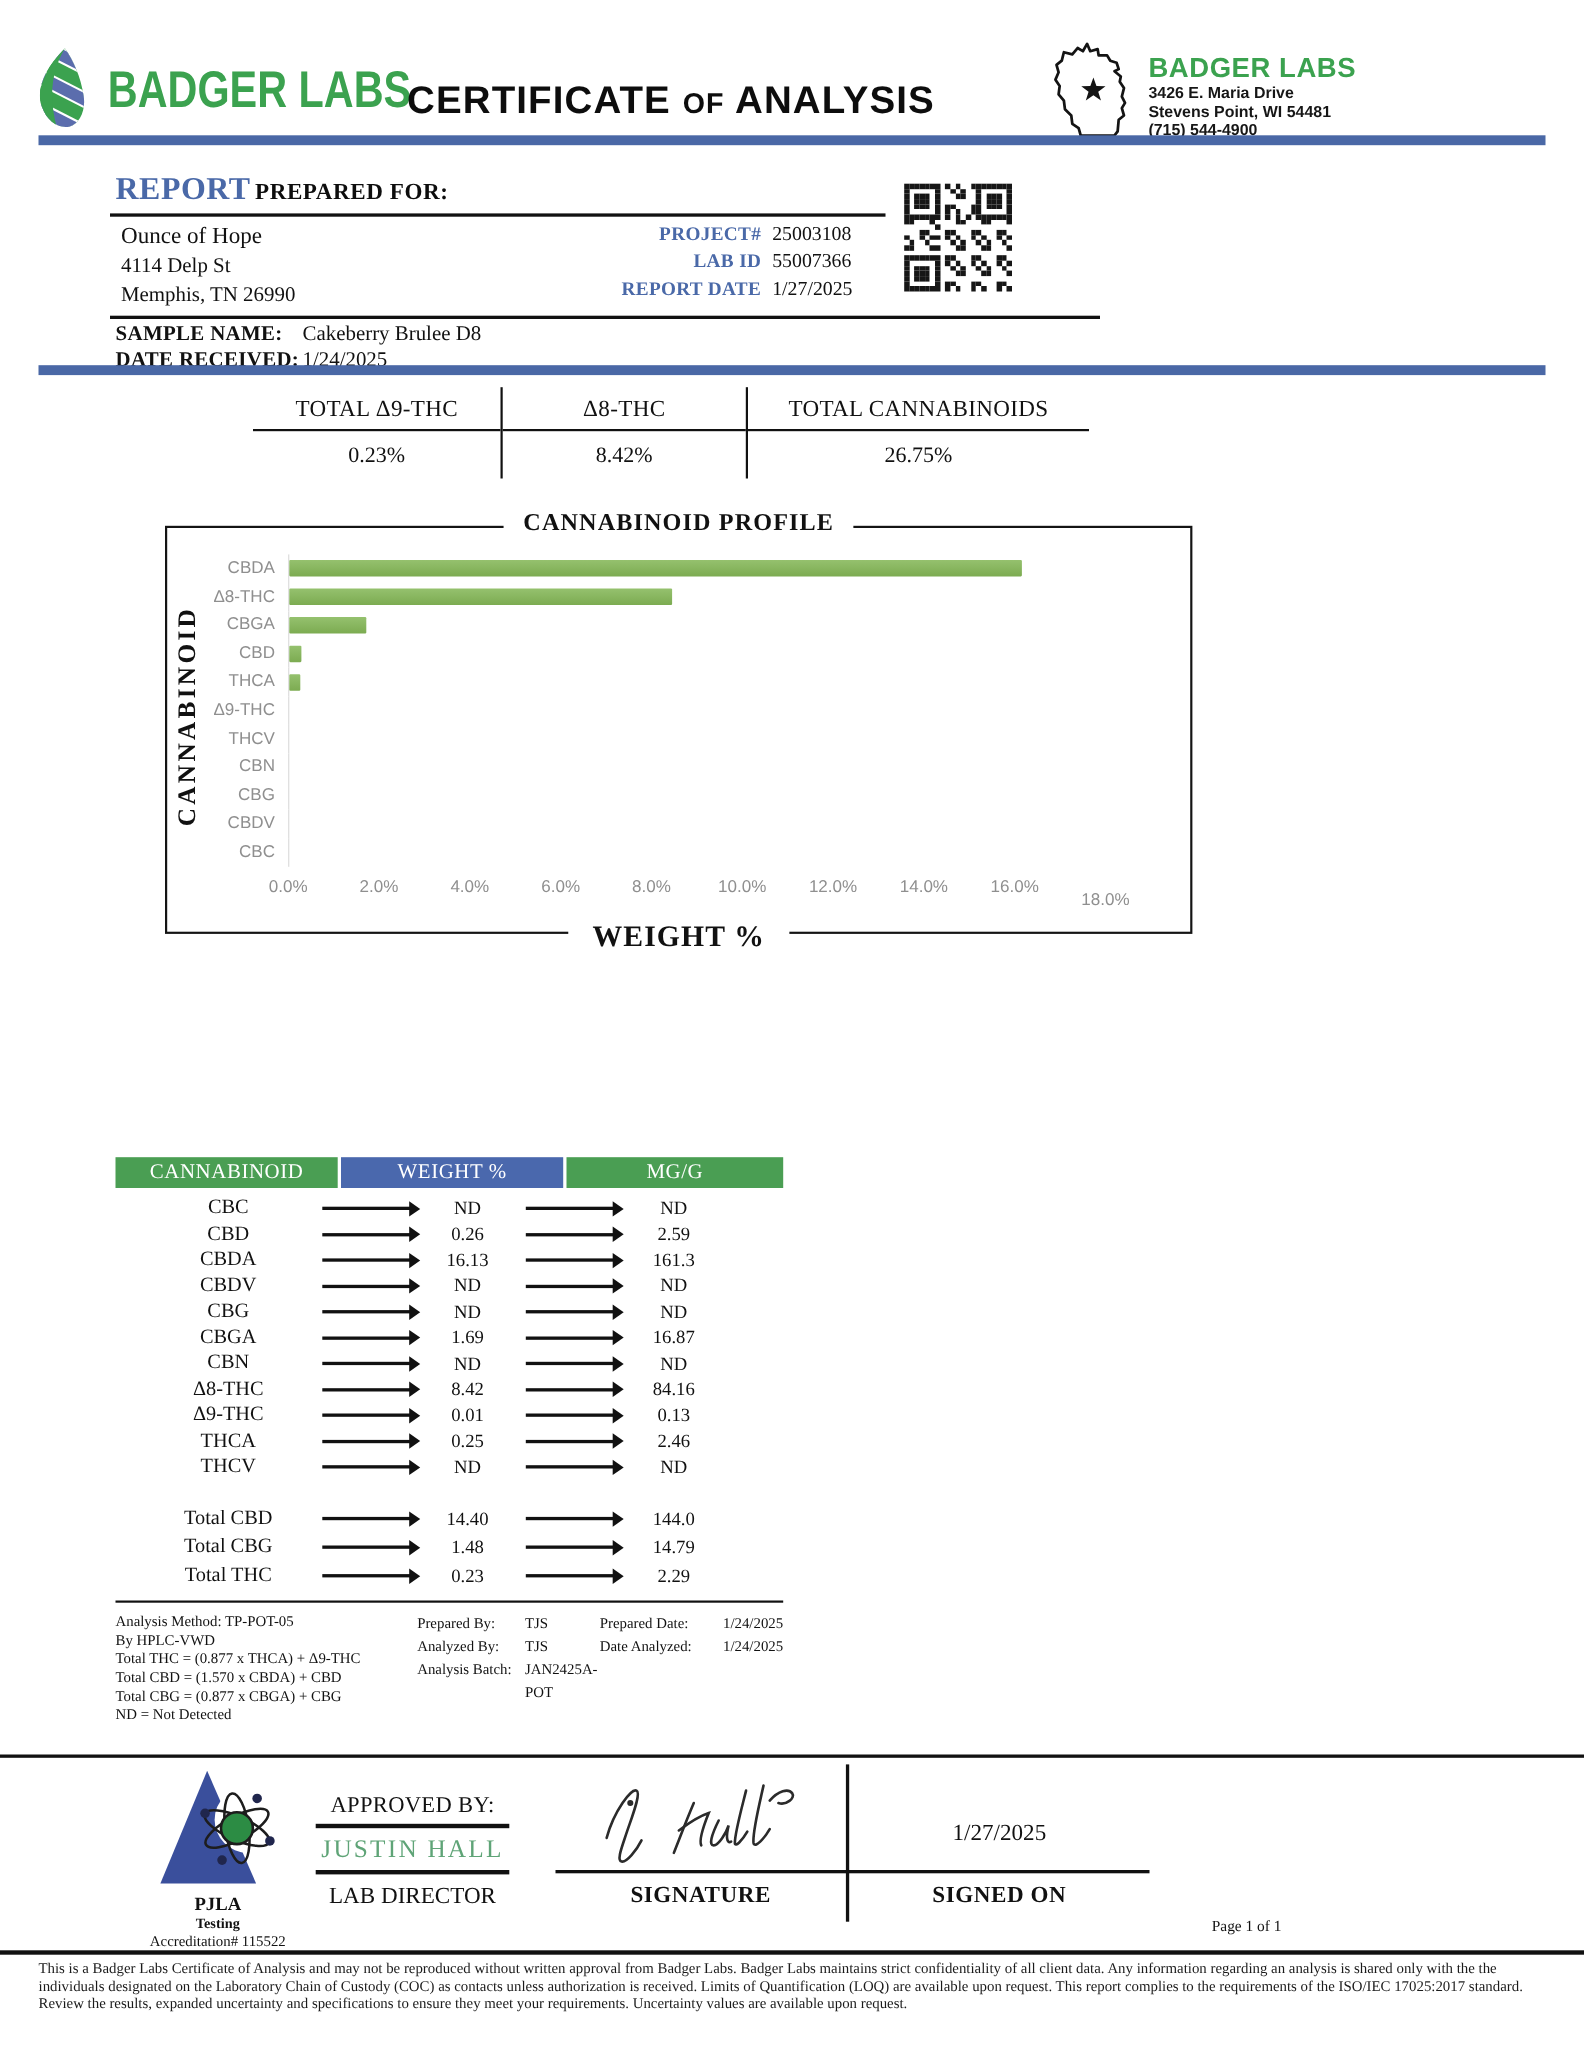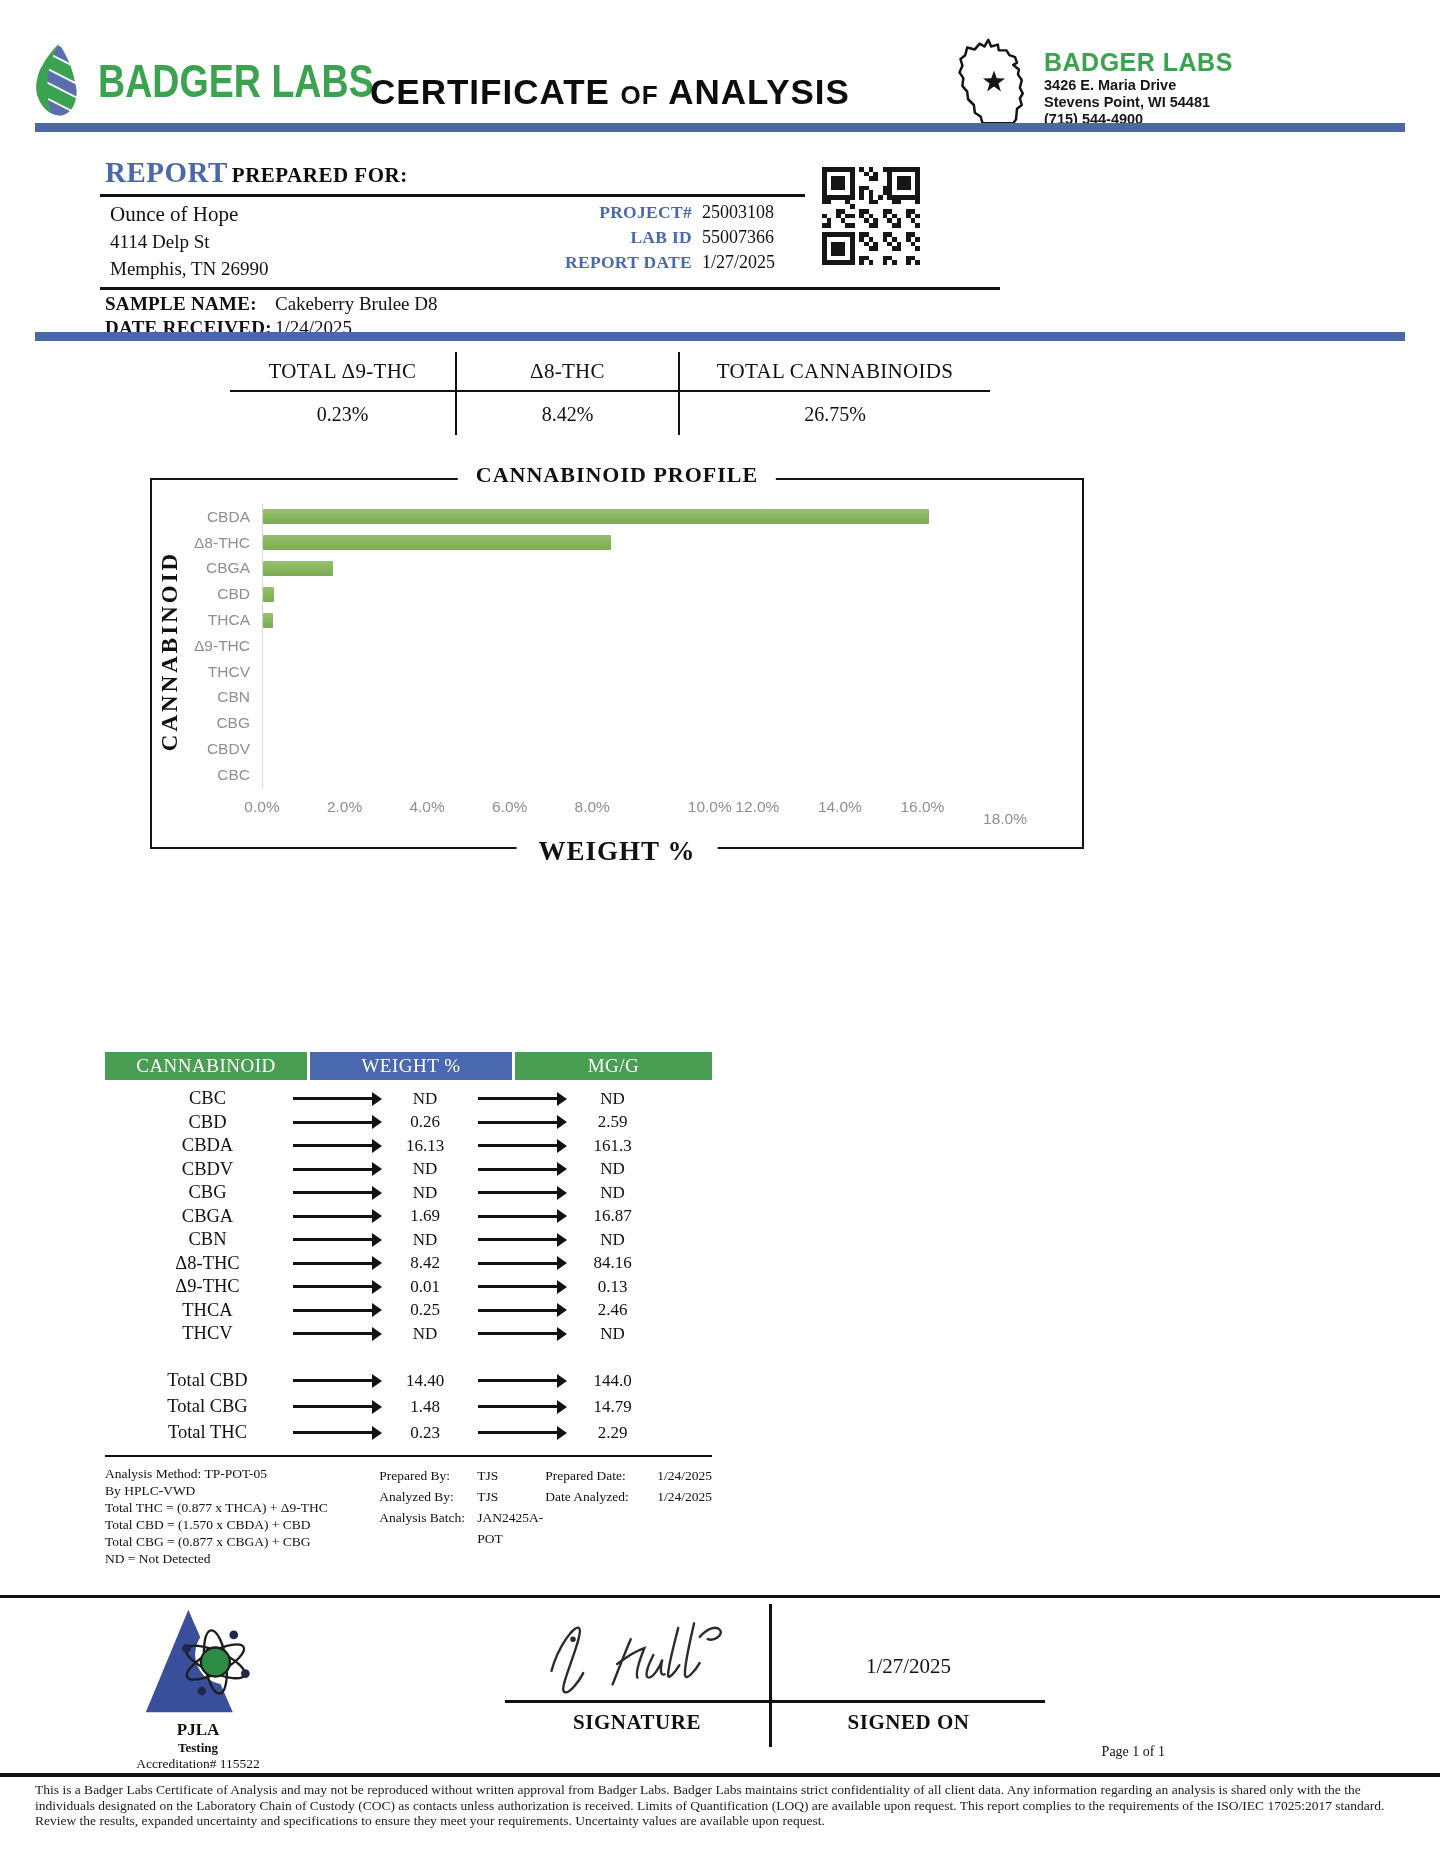--- a/index.html
+++ b/index.html
@@ -718,21 +718,21 @@
           <div class="clabel">CBC</div>
           <div class="ctrack"></div>
         </div>
       </div>
     <div class="ticks">
         <span class="tick" style="left: -30px;">0.0%</span>
         <span class="tick" style="left: 52.5556px;">2.0%</span>
         <span class="tick" style="left: 135.111px;">4.0%</span>
         <span class="tick" style="left: 217.667px;">6.0%</span>
         <span class="tick" style="left: 300.222px;">8.0%</span>
-        <span class="tick" style="left: 382.778px; margin-left: 35px;">10.0%</span>
+        <span class="tick" style="left: 382.778px;">10.0%</span>
         <span class="tick" style="left: 465.333px;">12.0%</span>
         <span class="tick" style="left: 547.889px;">14.0%</span>
         <span class="tick" style="left: 630.444px;">16.0%</span>
         <span class="tick" style="left: 713px; margin-top: 12px;">18.0%</span>
       </div>
     <div class="xlab">WEIGHT %</div>
   </div>
 
   <div class="ctable">
     <div class="thead">
@@ -889,20 +889,27 @@
       <circle cx="48" cy="46" r="4.5" fill="#20264d"></circle>
       <circle cx="109" cy="72" r="4.5" fill="#20264d"></circle>
       <circle cx="64" cy="90" r="4.5" fill="#20264d"></circle>
       <circle cx="97" cy="32" r="4.5" fill="#20264d"></circle>
     </svg>
     <div class="pjla-name">PJLA</div>
     <div class="pjla-type">Testing</div>
     <div class="pjla-accred">Accreditation# 115522</div>
   </div>
 
+  <div class="approved">
+    <div class="ap-label">APPROVED BY:</div>
+    <div class="ap-rule"></div>
+    <div class="ap-name">JUSTIN HALL</div>
+    <div class="ap-rule"></div>
+    <div class="ap-title">LAB DIRECTOR</div>
+  </div>
 
   <div class="sigblock">
     <svg class="sig-art" width="215" height="86" viewBox="0 0 180 76">
       <g stroke="#2b2b2b" stroke-width="2.1" fill="none" stroke-linecap="round">
         <path d="M14,52 C20,30 34,12 38,14 C42,16 34,36 30,48 C26,60 22,70 26,71 C30,72 38,62 42,54"></path>
         <circle cx="33" cy="24" r="1.4" fill="#2b2b2b"></circle>
         <path d="M84,24 C78,38 72,54 68,64"></path>
         <path d="M72,46 C80,40 90,34 96,32 C92,42 88,54 90,58"></path>
         <path d="M104,38 C98,50 96,58 100,58 C104,58 110,48 112,42 C110,50 110,57 114,55"></path>
         <path d="M126,14 C122,30 117,48 117,56 C117,60 123,54 127,47"></path>

